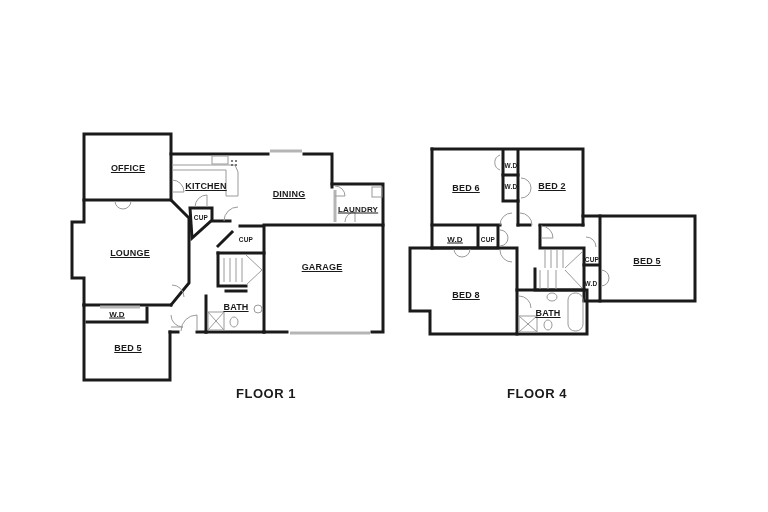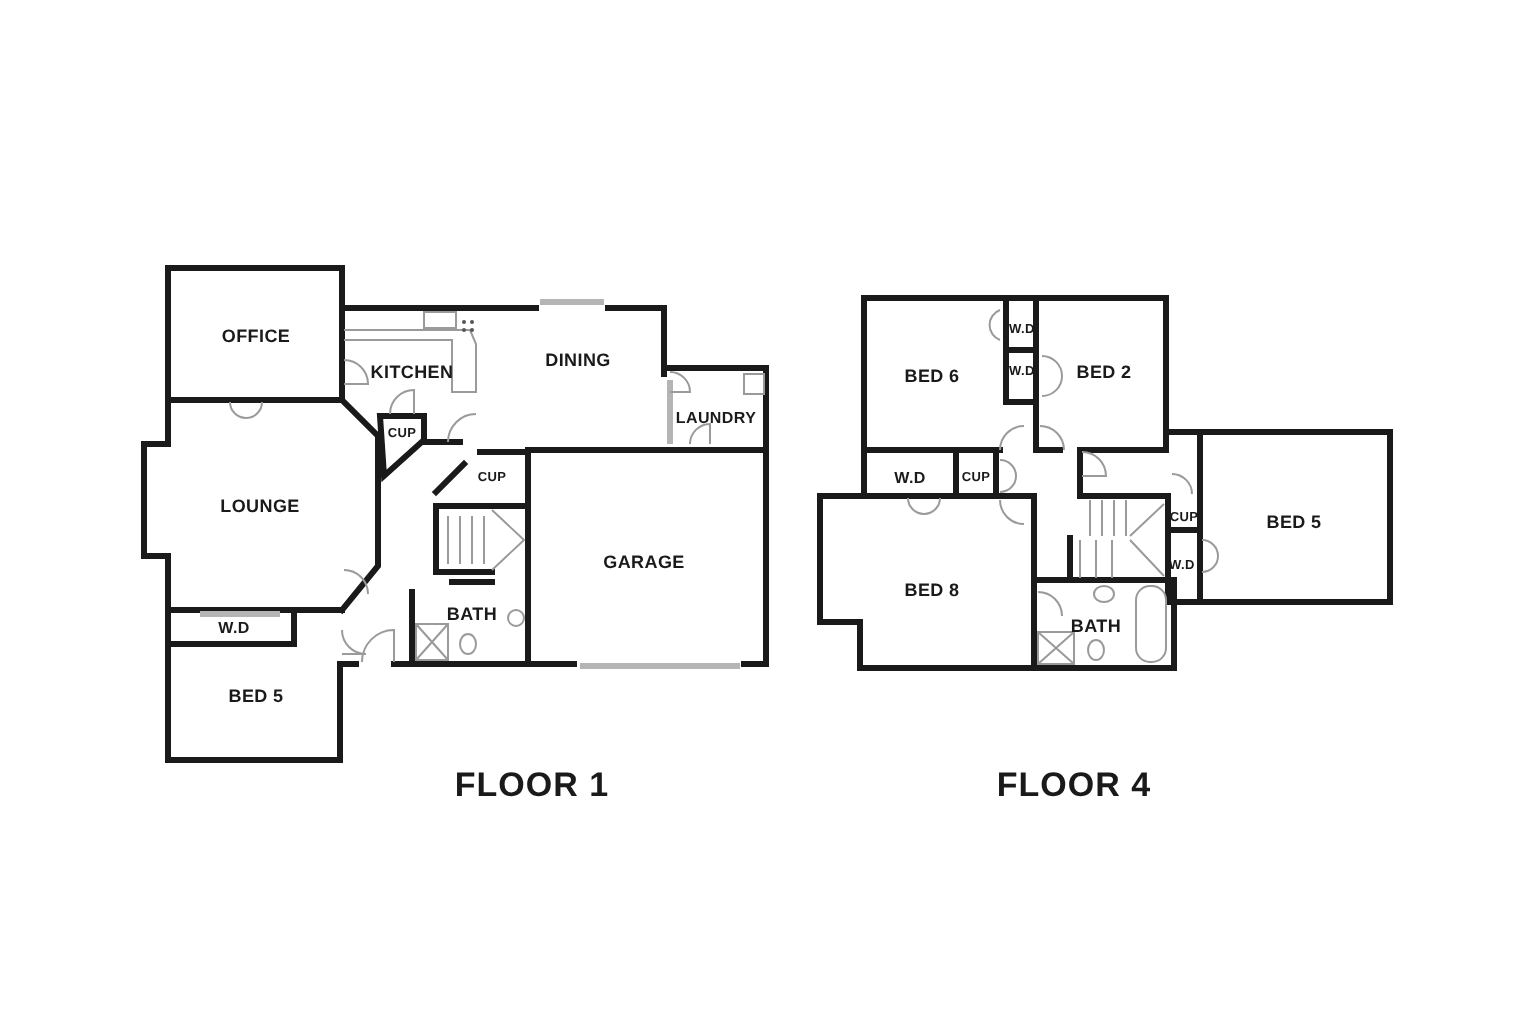--- a/index.html
+++ b/index.html
@@ -4,23 +4,23 @@
 <style>
   html, body { margin: 0; padding: 0; background: #ffffff; }
   body { width: 768px; height: 512px; position: relative; overflow: hidden;
          font-family: "Liberation Sans", "DejaVu Sans", sans-serif; }
   svg.plan { position: absolute; left: 0; top: 0; }
   .wall { stroke: #1a1a1a; stroke-width: 3; fill: none; stroke-linecap: square; }
   .thin { stroke: #9a9a9a; stroke-width: 1; fill: none; }
   .win { stroke: #b5b5b5; stroke-width: 3; fill: none; }
   .lbl { position: absolute; font-weight: bold; color: #1a1a1a; white-space: nowrap;
          transform: translate(-50%, -50%); letter-spacing: 0.2px; }
-  .room { font-size: 9px; }
+  .room { font-size: 9px; text-decoration: underline; }
   .small { font-size: 6.5px; }
-  .title { font-size: 17px; font-weight: bold; letter-spacing: 0.5px; }
+  .title { font-size: 13px; font-weight: bold; letter-spacing: 0.5px; }
 </style>
 </head>
 <body>
 
 <svg class="plan" width="768" height="512" viewBox="0 0 768 512">
 
   <g>
 
     <path class="wall" d="M84,134 L171,134 L171,200 L84,200 Z"></path>
 
@@ -135,26 +135,26 @@
     <path class="thin" d="M519,316 L537,332 M537,316 L519,332"></path>
     <ellipse class="thin" cx="552" cy="297" rx="5" ry="4"></ellipse>
     <ellipse class="thin" cx="548" cy="325" rx="4" ry="5"></ellipse>
     <rect class="thin" x="568" y="293" width="15" height="38" rx="7"></rect>
     <path class="thin" d="M519,296 A12,12 0 0 1 531,308"></path>
   </g>
 </svg>
 
 <div class="lbl room" style="left:128px;top:168px">OFFICE</div>
 <div class="lbl room" style="left:206px;top:186px">KITCHEN</div>
-<div class="lbl room" style="left:289px;top:180px">DINING</div>
+<div class="lbl room" style="left:289px;top:194px">DINING</div>
 <div class="lbl room" style="left:358px;top:209px;font-size:8px">LAUNDRY</div>
 <div class="lbl room" style="left:130px;top:253px">LOUNGE</div>
 <div class="lbl small" style="left:201px;top:217px">CUP</div>
 <div class="lbl small" style="left:246px;top:239px">CUP</div>
-<div class="lbl room" style="left:322px;top:281px">GARAGE</div>
+<div class="lbl room" style="left:322px;top:267px">GARAGE</div>
 <div class="lbl room" style="left:236px;top:307px">BATH</div>
 <div class="lbl room" style="left:117px;top:314px;font-size:8px">W.D</div>
 <div class="lbl room" style="left:128px;top:348px">BED 5</div>
 <div class="lbl title" style="left:266px;top:393px">FLOOR 1</div>
 
 <div class="lbl room" style="left:466px;top:188px">BED 6</div>
 <div class="lbl small" style="left:511px;top:165px">W.D</div>
 <div class="lbl small" style="left:511px;top:186px">W.D</div>
 <div class="lbl room" style="left:552px;top:186px">BED 2</div>
 <div class="lbl room" style="left:455px;top:239px;font-size:8px">W.D</div>

